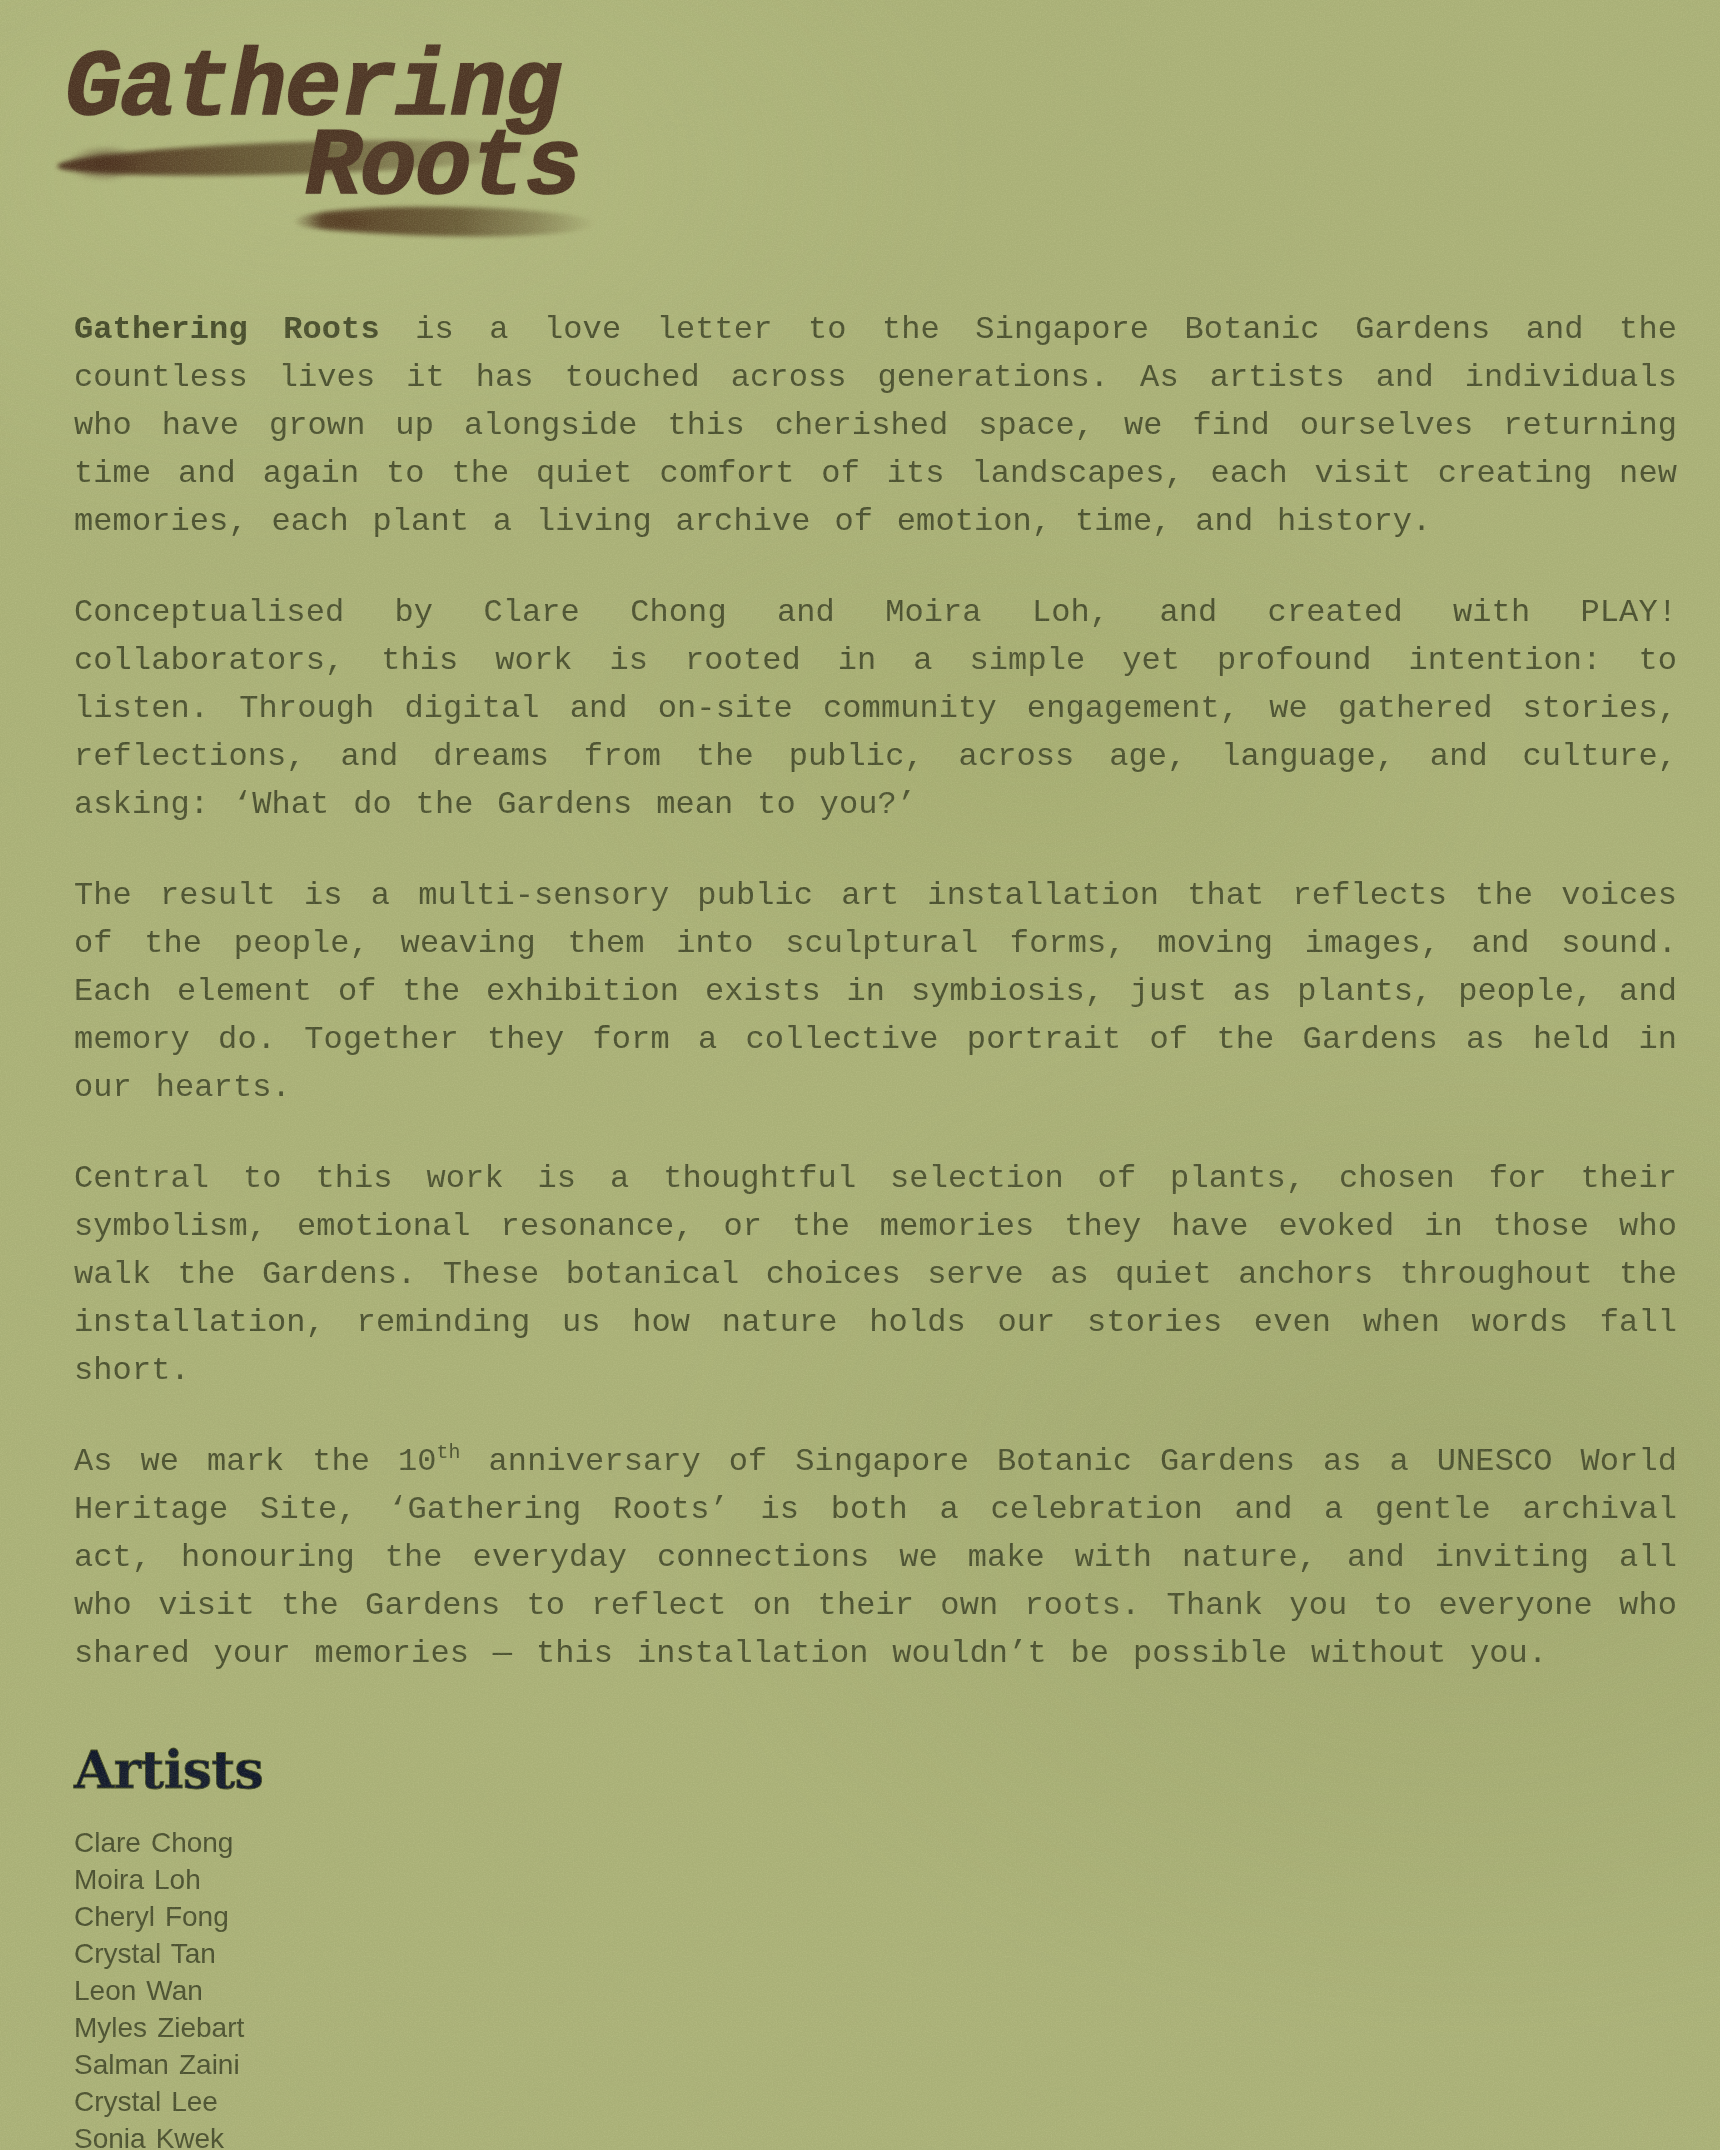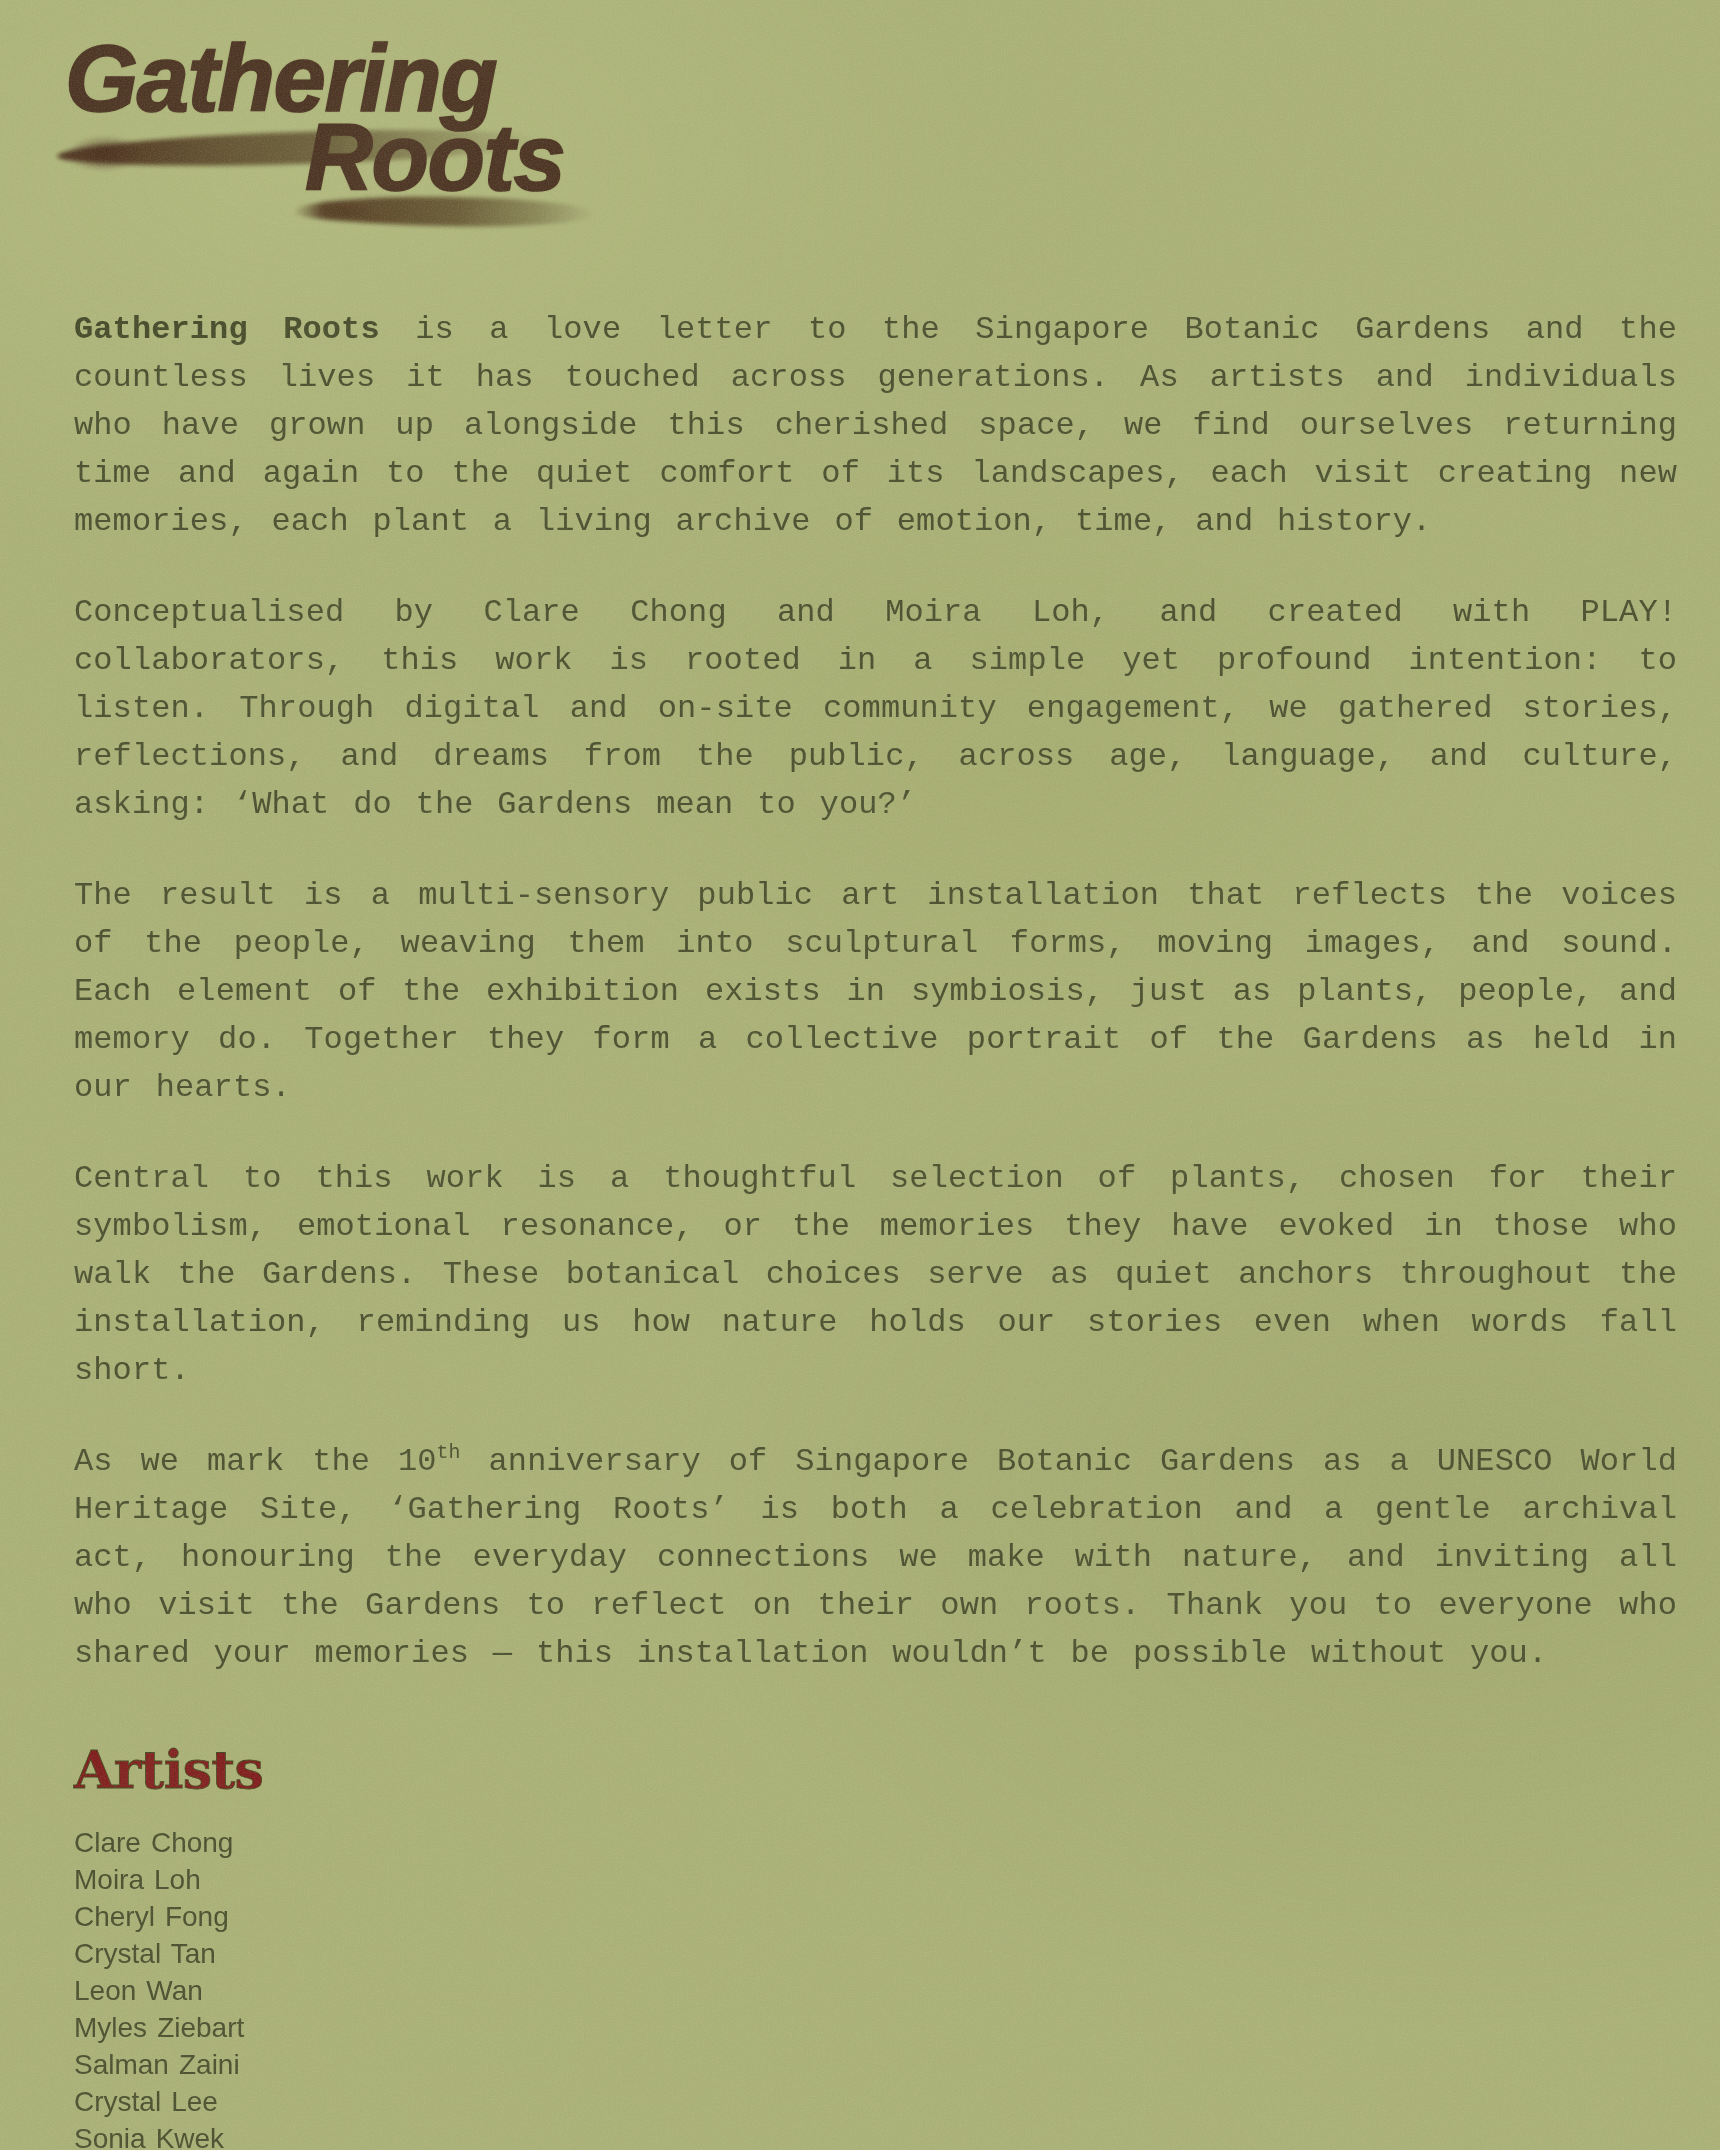--- a/index.html
+++ b/index.html
@@ -28,25 +28,25 @@
   }
   .page {
     position: absolute;
     inset: 0;
     z-index: 2;
   }
   
   .logo {
     position: absolute;
     left: 65px;
-    top: 32px;
+    top: 42px;
     width: 619px;
     height: 220px;
     color: #4c3424;
-    font-family: Liberation Sans, sans-serif;
+    font-family: Liberation Mono, monospace;
     font-style: italic;
     font-weight: bold;
   }
   .logo .line1, .logo .line2 {
     display: block;
     position: relative;
     z-index: 3;
     font-size: 94px;
     line-height: 1;
     letter-spacing: -1.4px;
@@ -130,21 +130,21 @@
     vertical-align: super;
   }
   
   .artists-heading {
     margin: 66px 0 27.5px 0;
     font-family: "DejaVu Serif", serif;
     font-weight: bold;
     font-size: 52px;
     line-height: 1;
     letter-spacing: -0.7px;
-    color: #7f1d1d;
+    color: #0f172a;
     -webkit-text-stroke: 0.8px #41481f;
     text-align: left;
   }
   .artists-list {
     list-style: none;
     margin: 0;
     padding: 0;
   }
   .artists-list li {
     font-size: 28px;

